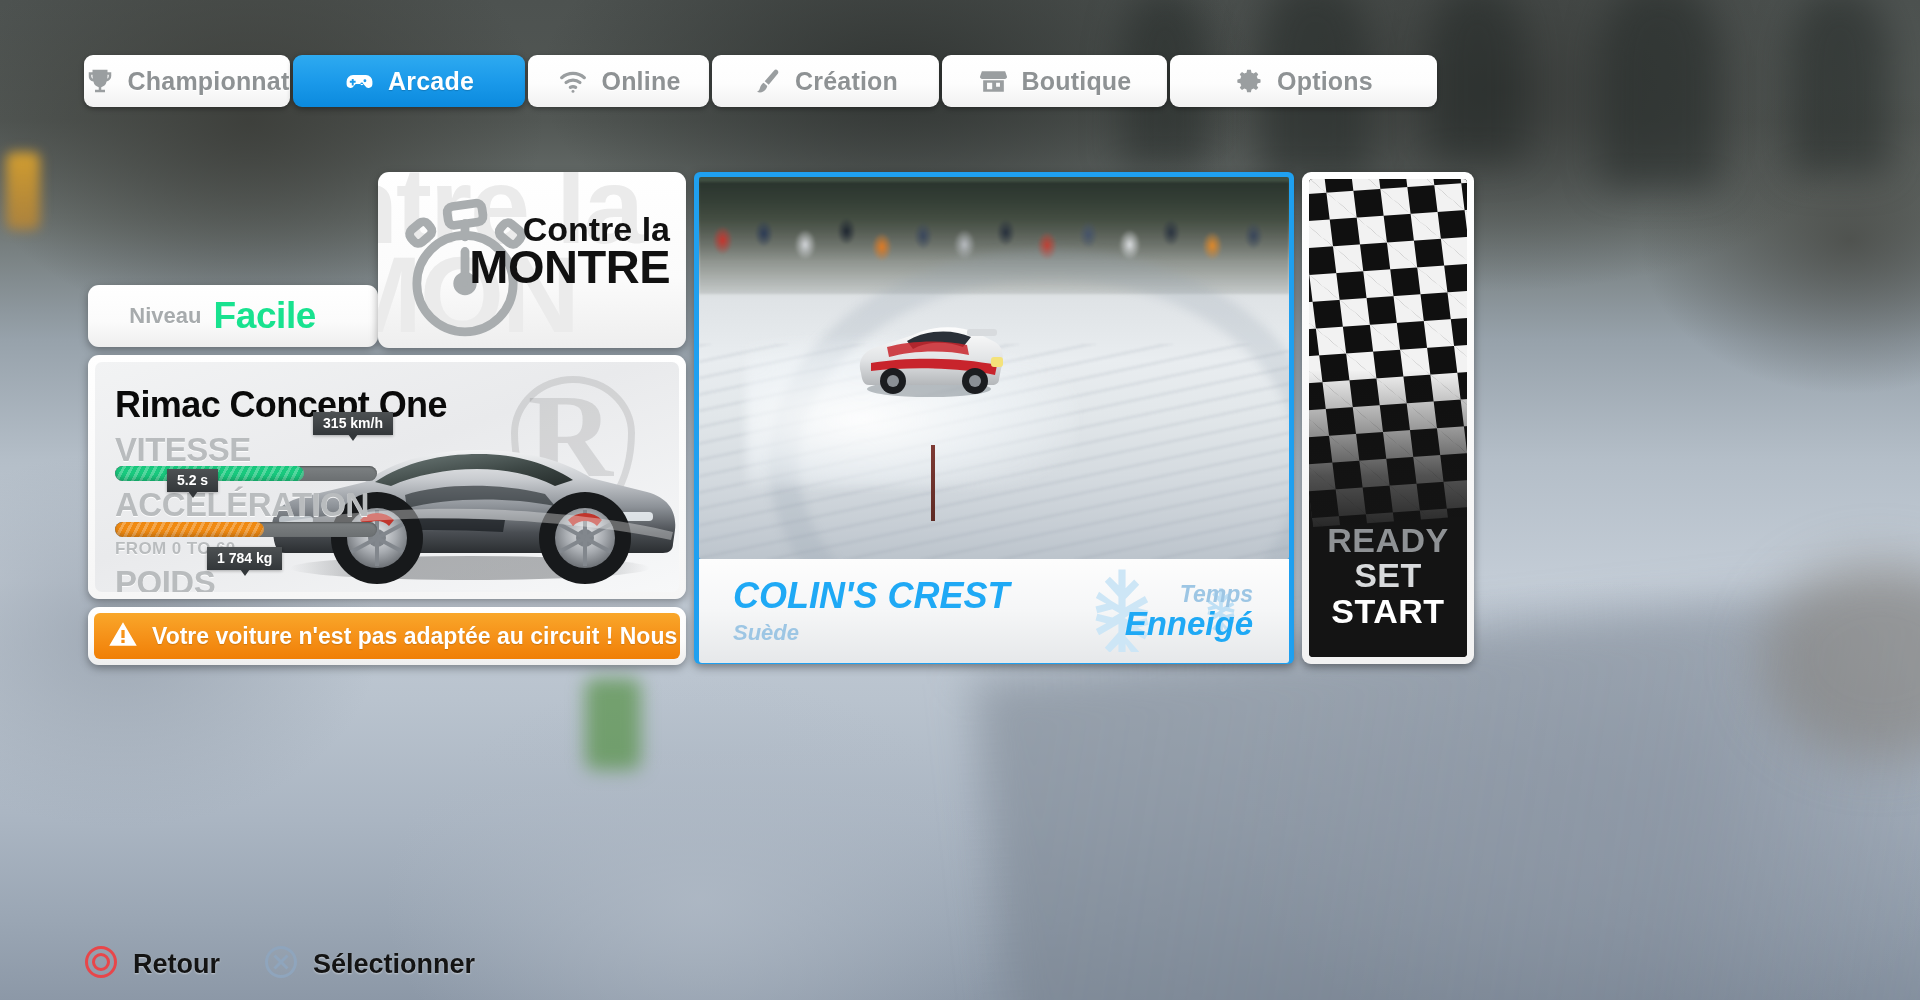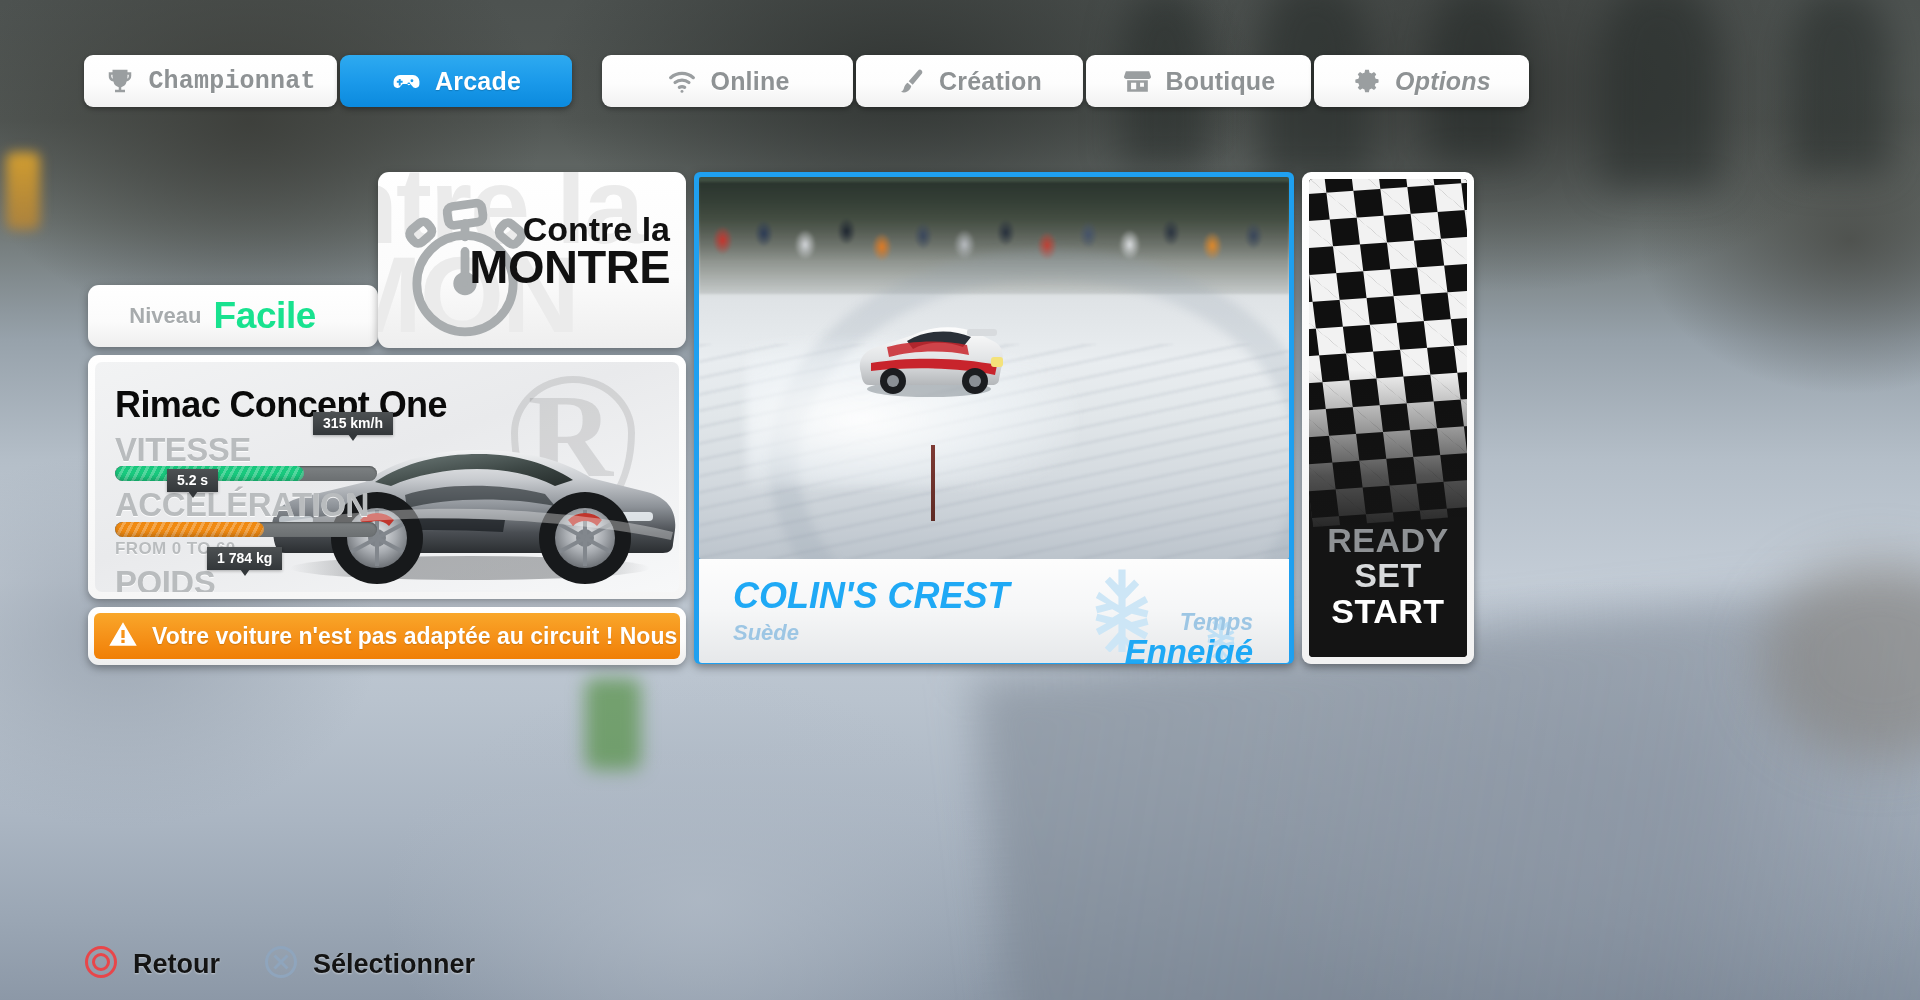--- a/index.html
+++ b/index.html
@@ -88,26 +88,26 @@
     white-space: nowrap;
     text-shadow: 0 1px 0 rgba(255,255,255,0.9);
   }
   .tab .tab-ico { color: #9a9ea0; display: flex; align-items: center; }
   .tab.active {
     background: linear-gradient(to bottom, #2eaaf0 0%, #1b9aea 50%, #0b8ade 100%);
     box-shadow: 0 2px 6px rgba(0,0,0,0.4);
   }
   .tab.active .tab-label { color: #ffffff; text-shadow: 0 1px 1px rgba(0,0,0,0.18); }
   .tab.active .tab-ico { color: #ffffff; }
-  .tab-w1 { width: 253px; font-family: Liberation Mono, monospace; }
+  .tab-w1 { width: 206px; }
   .tab-w2 { width: 232px; }
-  .tab-w3 { width: 251px; margin-left: 27px; }
+  .tab-w3 { width: 181px; }
   .tab-w4 { width: 227px; }
   .tab-w5 { width: 225px; }
-  .tab-w6 { width: 215px; font-style: italic; }
+  .tab-w6 { width: 267px; }
 
   
   .panel {
     position: absolute;
     background: linear-gradient(to bottom, #ffffff 0%, #fbfbfb 60%, #eeeeee 100%);
     border-radius: 11px;
     box-shadow: 0 3px 8px rgba(0,0,0,0.35);
   }
 
   
@@ -348,21 +348,20 @@
   }
   .track-country {
     font-size: 22px; font-weight: bold; color: #9dc6e4;
     margin-top: 8px;
   }
   .weather {
     position: absolute; right: 36px; top: 50%;
     transform: translateY(-50%);
     display: flex; 
     line-height: 1.0;
-    margin-top: 28px;
   }
   .weather-flake {
     position: absolute; right: 124px; top: 50%;
     transform: translateY(-50%);
     color: #cde6f6;
     z-index: 0;
   }
   .weather-flake2 {
     position: absolute; right: 10px; top: 4px;
     color: #bfe0f5;

